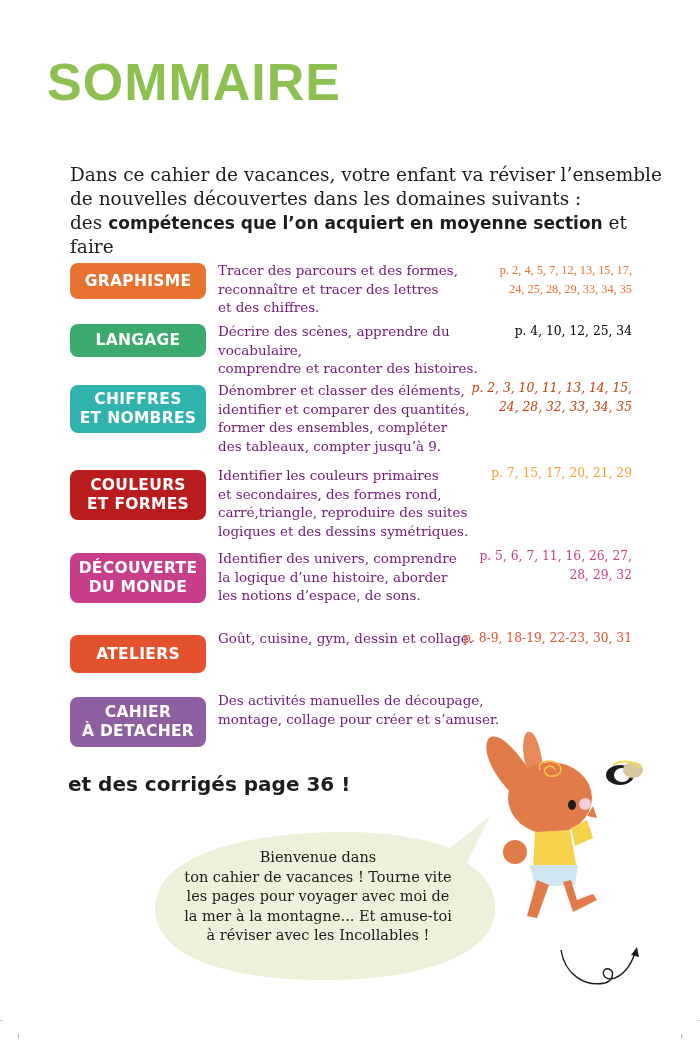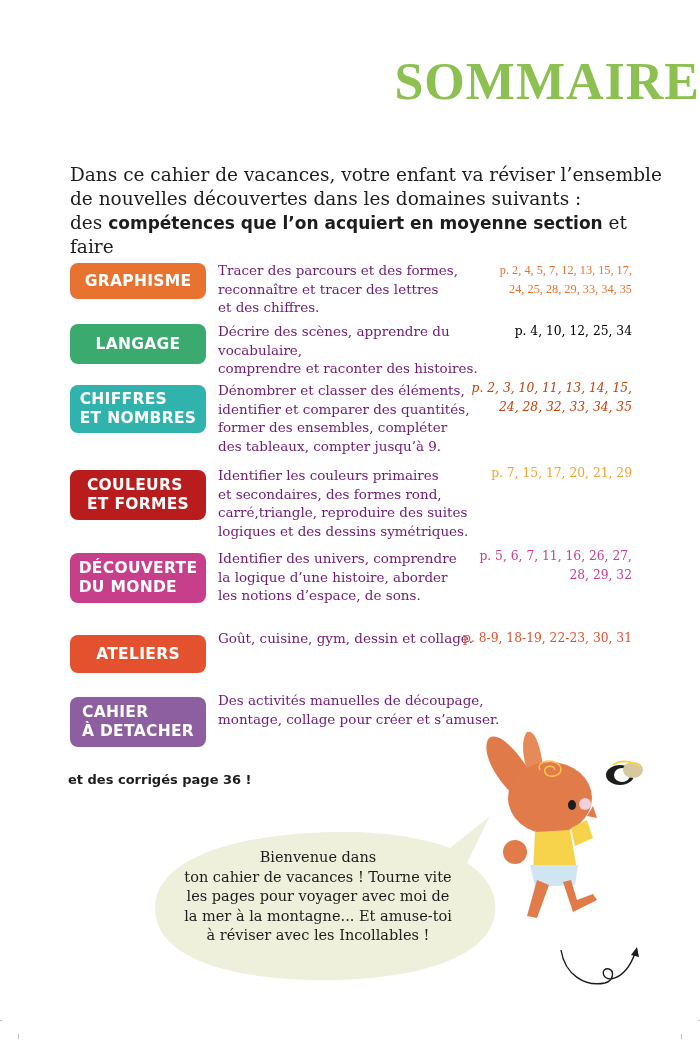--- a/index.html
+++ b/index.html
@@ -1,54 +1,54 @@
 <!DOCTYPE html>
 <html><head>
   <meta charset="utf-8">
   <style>
     * { box-sizing: border-box; margin: 0; padding: 0; }
     html, body { width: 700px; height: 1041px; background: #ffffff; overflow: hidden; }
     body { position: relative; font-family: "DejaVu Serif", "Liberation Serif", serif; color: #1d1d1b; }
 
     .title {
-      position: absolute; left: 0; top: 56px; width: 700px; text-align: right;
-      font-family: Liberation Serif, serif; font-weight: bold;
-      font-size: 52px; letter-spacing: 1px; line-height: 1;
+      position: absolute; left: 0; top: 56px; width: 700px; text-align: left;
+      font-family: Liberation Sans, sans-serif; font-weight: bold;
+      font-size: 52px; letter-spacing: 1px; line-height: 1; padding-left: 47px;
     }
 
     .intro {
       position: absolute; left: 70px; top: 163px; width: 600px;
       font-family: "DejaVu Serif", "Liberation Serif", serif;
       font-size: 18.5px; line-height: 24px; color: #1d1d1b;
     }
     .intro .bold {
       font-family: "DejaVu Sans", "Liberation Sans", sans-serif; font-weight: bold; font-size: 17px;
     }
 
     .domain-row { position: absolute; left: 70px; width: 570px; }
     .badge {
       position: absolute; left: 0; width: 136px; border-radius: 8px;
-      display: flex; align-items: center; justify-content: center; 
+      display: flex; align-items: center; justify-content: center; text-align: center;
       color: #ffffff; font-family: "DejaVu Sans", "Liberation Sans", sans-serif;
       font-weight: bold; font-size: 15.5px; line-height: 19px; letter-spacing: 0.3px;
     }
     .desc {
       position: absolute; left: 148px; top: 4px; width: 290px;
       font-size: 13.5px; line-height: 18.5px; color: #701a75; white-space: pre-line;
     }
     .pages {
       position: absolute; right: 8px; top: 4px; width: 170px; text-align: right;
       font-family: "DejaVu Serif", "Liberation Serif", serif;
       font-size: 12.3px; line-height: 18.5px; white-space: pre-line;
     }
 
     .footer-note {
       position: absolute; left: 68px; top: 772px;
       font-family: "DejaVu Sans", "Liberation Sans", sans-serif; font-weight: bold;
-      font-size: 13px; color: #1d1d1b;
+      font-size: 20px; color: #1d1d1b;
     }
 
     .bubble { position: absolute; left: 145px; top: 808px; width: 360px; height: 175px; }
     .bubble-text {
       position: absolute; left: 168px; top: 848px; width: 300px; text-align: center;
       font-size: 14.5px; line-height: 19.5px; color: #1d1d1b; white-space: pre-line;
     }
 
     .mascot { position: absolute; left: 475px; top: 720px; width: 200px; height: 230px; }
     .swirl { position: absolute; left: 555px; top: 945px; width: 100px; height: 60px; }
@@ -68,21 +68,21 @@
 <div class="domain-row" style="top:263px;">
   <div class="badge" style="top:0;height:36px;background:#e8722f;">GRAPHISME</div>
   <div class="desc" style="top:-2px;">Tracer des parcours et des formes,
 reconnaître et tracer des lettres
 et des chiffres.</div>
   <div class="pages" style="top:-2px;color:#e8722f;font-family:Liberation Serif, serif;">p. 2, 4, 5, 7, 12, 13, 15, 17,
 24, 25, 28, 29, 33, 34, 35</div>
 </div>
 
 <div class="domain-row" style="top:324px;">
-  <div class="badge" style="top:0;height:40px;background:#3aaa6e;">LANGAGE</div>
+  <div class="badge" style="top:0;height:33px;background:#3aaa6e;">LANGAGE</div>
   <div class="desc" style="top:-2px;width:310px;">Décrire des scènes, apprendre du vocabulaire,
 comprendre et raconter des histoires.</div>
   <div class="pages" style="top:-2px;color:#000000;">p. 4, 10, 12, 25, 34</div>
 </div>
 
 <div class="domain-row" style="top:385px;">
   <div class="badge" style="top:0;height:48px;background:#30b3ad;white-space:pre-line;"><span>CHIFFRES
 ET NOMBRES</span></div>
   <div class="desc" style="top:-4px;">Dénombrer et classer des éléments,
 identifier et comparer des quantités,

